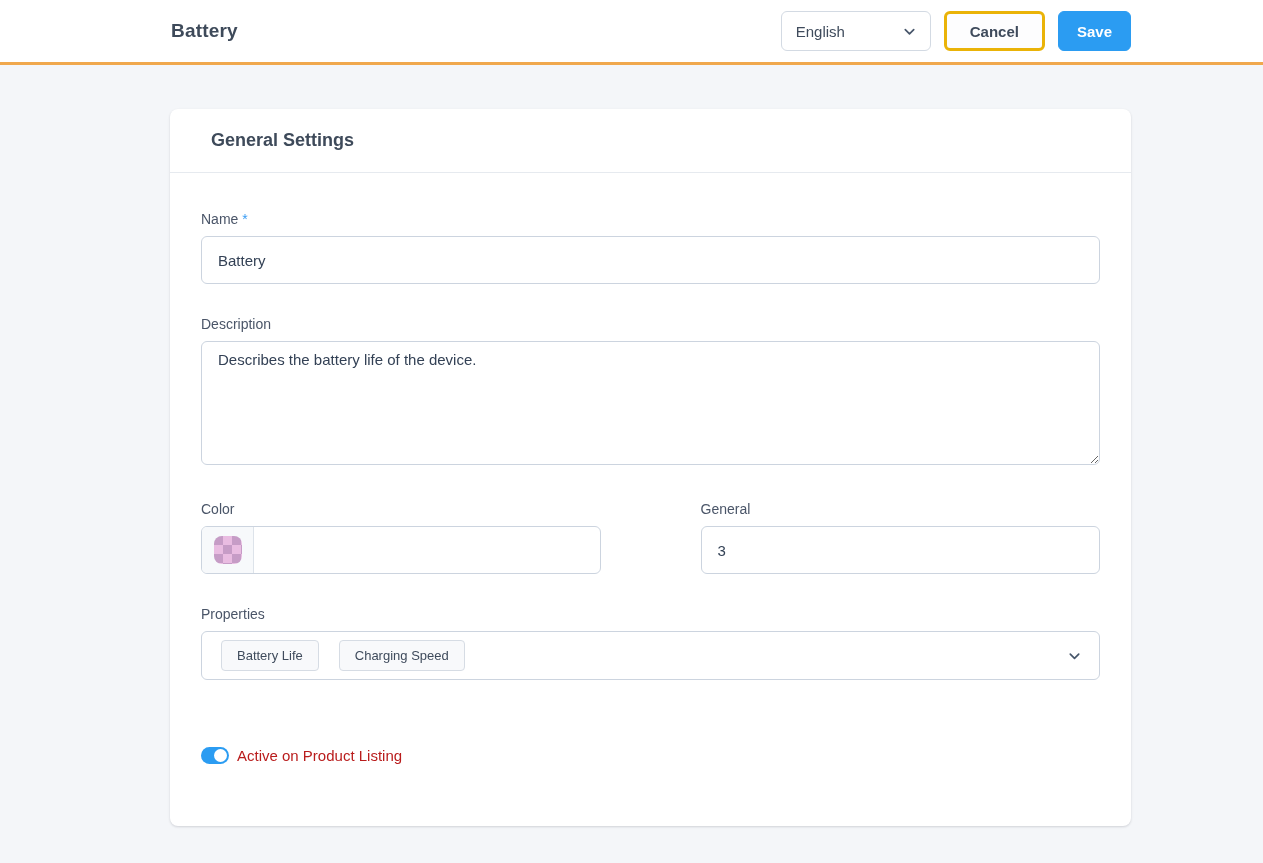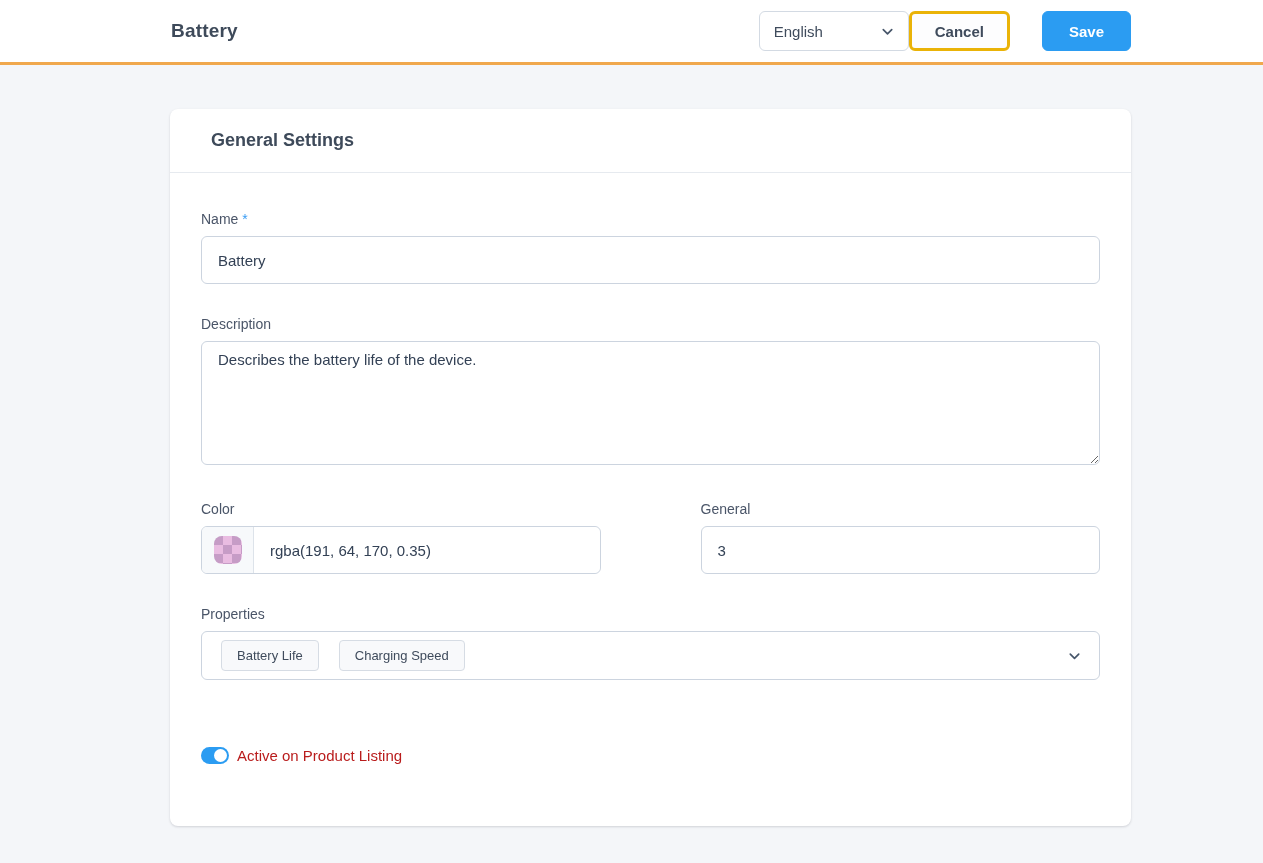--- a/index.html
+++ b/index.html
@@ -19,21 +19,21 @@
     align-items: center;
     justify-content: space-between;
     padding: 0 132px 0 171px;
   }
   .topbar-title {
     font-size: 19px;
     font-weight: 700;
     color: #3e4a5a;
     letter-spacing: 0.2px;
   }
-  .topbar-actions { display: flex; align-items: center; }
+  .topbar-actions { display: flex; align-items: center; gap: 13px; }
   .lang-select {
     width: 150px; height: 40px;
     border: 1px solid #d3dae3;
     border-radius: 6px;
     background: #fff;
     display: flex; align-items: center; justify-content: space-between;
     padding: 0 13px 0 14px;
     font-size: 15px; color: #3f4b5c;
     cursor: pointer;
   }
@@ -46,25 +46,24 @@
     cursor: pointer;
     display: inline-flex; align-items: center; justify-content: center;
   }
   .btn-cancel {
     padding: 0 23px;
     background: #fdfdfe;
     border: 3px solid #eab308;
     color: #3f4b5c;
   }
   .btn-save {
-    padding: 0 26px;
+    padding: 0 18px;
     background: #2b9cf2;
     border: 1px solid #2b9cf2;
     color: #ffffff;
-    margin-left: 32px;
   }
 
   
   .card {
     width: 961px;
     margin: 44px 0 0 170px;
     background: #ffffff;
     border-radius: 8px;
     box-shadow: 0 1px 2px rgba(16,24,40,.06), 0 1px 3px rgba(16,24,40,.10);
     overflow: hidden;
@@ -232,21 +231,20 @@
 
       <div class="field two-col">
         <div>
           <label class="field-label">Color</label>
           <div class="color-input">
             <div class="color-swatch-cell">
               <div class="swatch-checker">
                 <div class="swatch-overlay" style="background-color: rgba(191, 64, 170, 0.35)"></div>
               </div>
             </div>
-            <input class="text-input" type="text" value="rgba(191, 64, 170, 0.35)" style="">
           </div>
         </div>
         <div>
           <label class="field-label">General</label>
           <input class="text-input" type="text" value="3" style="">
         </div>
       </div>
 
       <div class="field">
         <label class="field-label">Properties</label>

